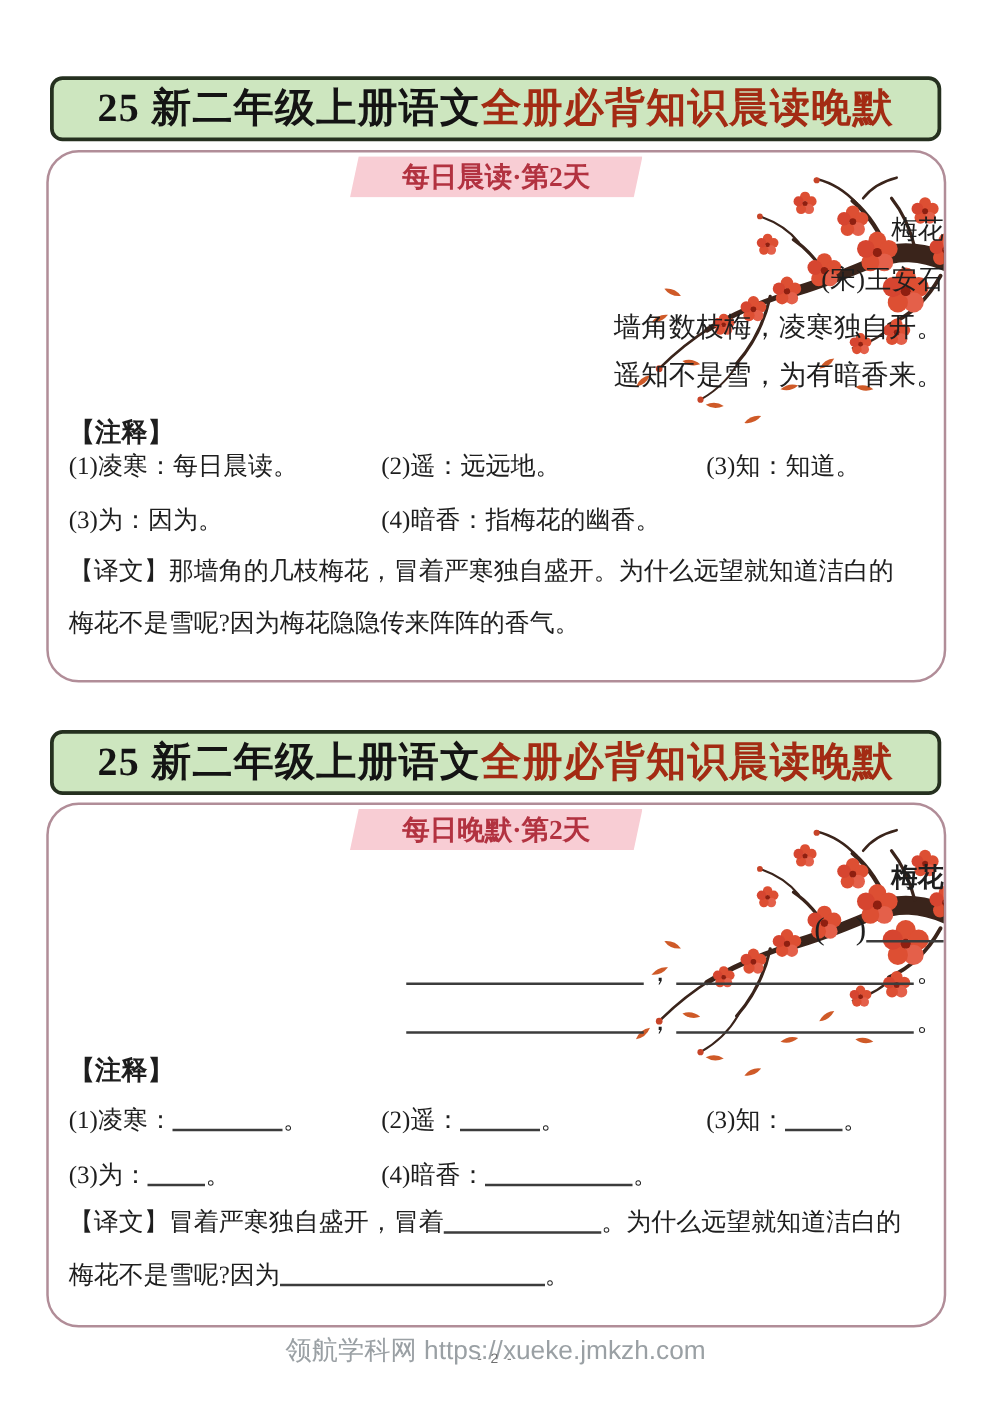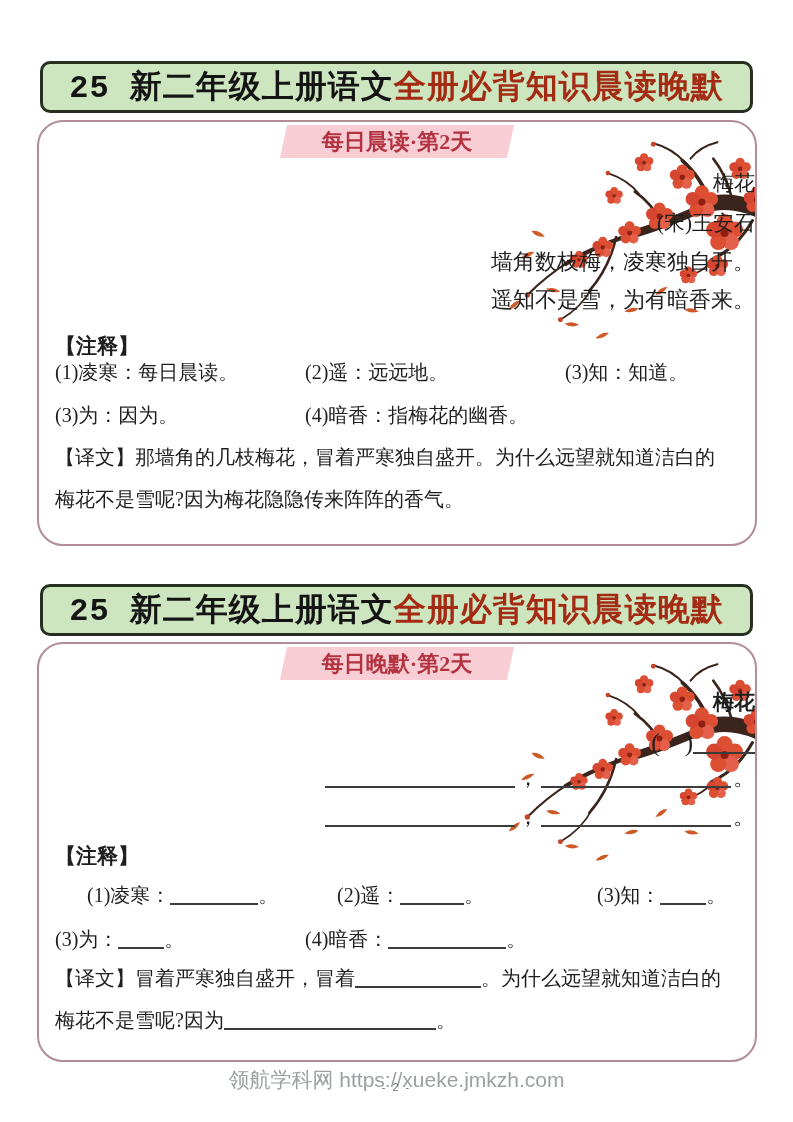--- a/index.html
+++ b/index.html
@@ -3,21 +3,21 @@
 <meta charset="utf-8">
 <style>
   html,body{margin:0;padding:0;background:#ffffff;}
   .page{position:relative;width:793px;height:1122px;background:#fff;overflow:hidden;
         font-family:"Liberation Serif","DejaVu Serif",serif;color:var(--body_text,#1e1e1e);}
 
   
   .hdr{position:absolute;left:40px;width:713px;height:52px;box-sizing:border-box;
        background:var(--header_bg,#cde6bf);border:3px solid var(--header_border,#25301f);
        border-radius:10px;display:flex;align-items:center;justify-content:center;
-       font-family:Liberation Mono, monospace;font-weight:900;
+       font-family:Liberation Serif, serif;font-weight:900;
        font-size:32px;letter-spacing:1px;white-space:nowrap;color:var(--header_text,#141414);}
   .hdr .red{color:var(--header_accent,#a32b13);}
   .hdr1{top:61px;}
   .hdr2{top:584px;}
 
   
   .card{position:absolute;left:37px;width:720px;box-sizing:border-box;background:#fff;
         border:2px solid var(--card_border,#b18d98);border-radius:26px;overflow:hidden;}
   .card1{top:120px;height:426px;}
   .card2{top:642px;height:420px;}
@@ -42,21 +42,21 @@
 
   .blossom{position:absolute;top:16px;right:-6px;width:300px;height:222px;pointer-events:none;}
 
   .nhead{position:absolute;left:16px;font-size:21px;font-weight:bold;white-space:nowrap;}
   .nhead.m{top:210px;}
   .nhead.e{top:198px;}
   .nrow{position:absolute;left:16px;right:6px;height:30px;font-size:20px;white-space:nowrap;}
   .nrow .c2{position:absolute;left:250px;}
   .nrow .c3{position:absolute;left:510px;}
   .m-r1{top:237px;} .m-r2{top:280px;}
-  .e-r1{top:238px;margin-left:32px;} .e-r2{top:282px;}
+  .e-r1{top:238px;} .e-r2{top:282px;}
 
   .trans{position:absolute;left:16px;right:12px;font-size:20px;line-height:42px;white-space:nowrap;}
   .trans.m{top:314px;}
   .trans.e{top:313px;}
 
   
   .bk{display:inline-block;border-bottom:2px solid var(--blank_line,#3c3c3c);
       height:20px;vertical-align:-3px;}
   .bk-author{width:62px;}
   .bk-poem{width:190px;margin:0 2px;}

